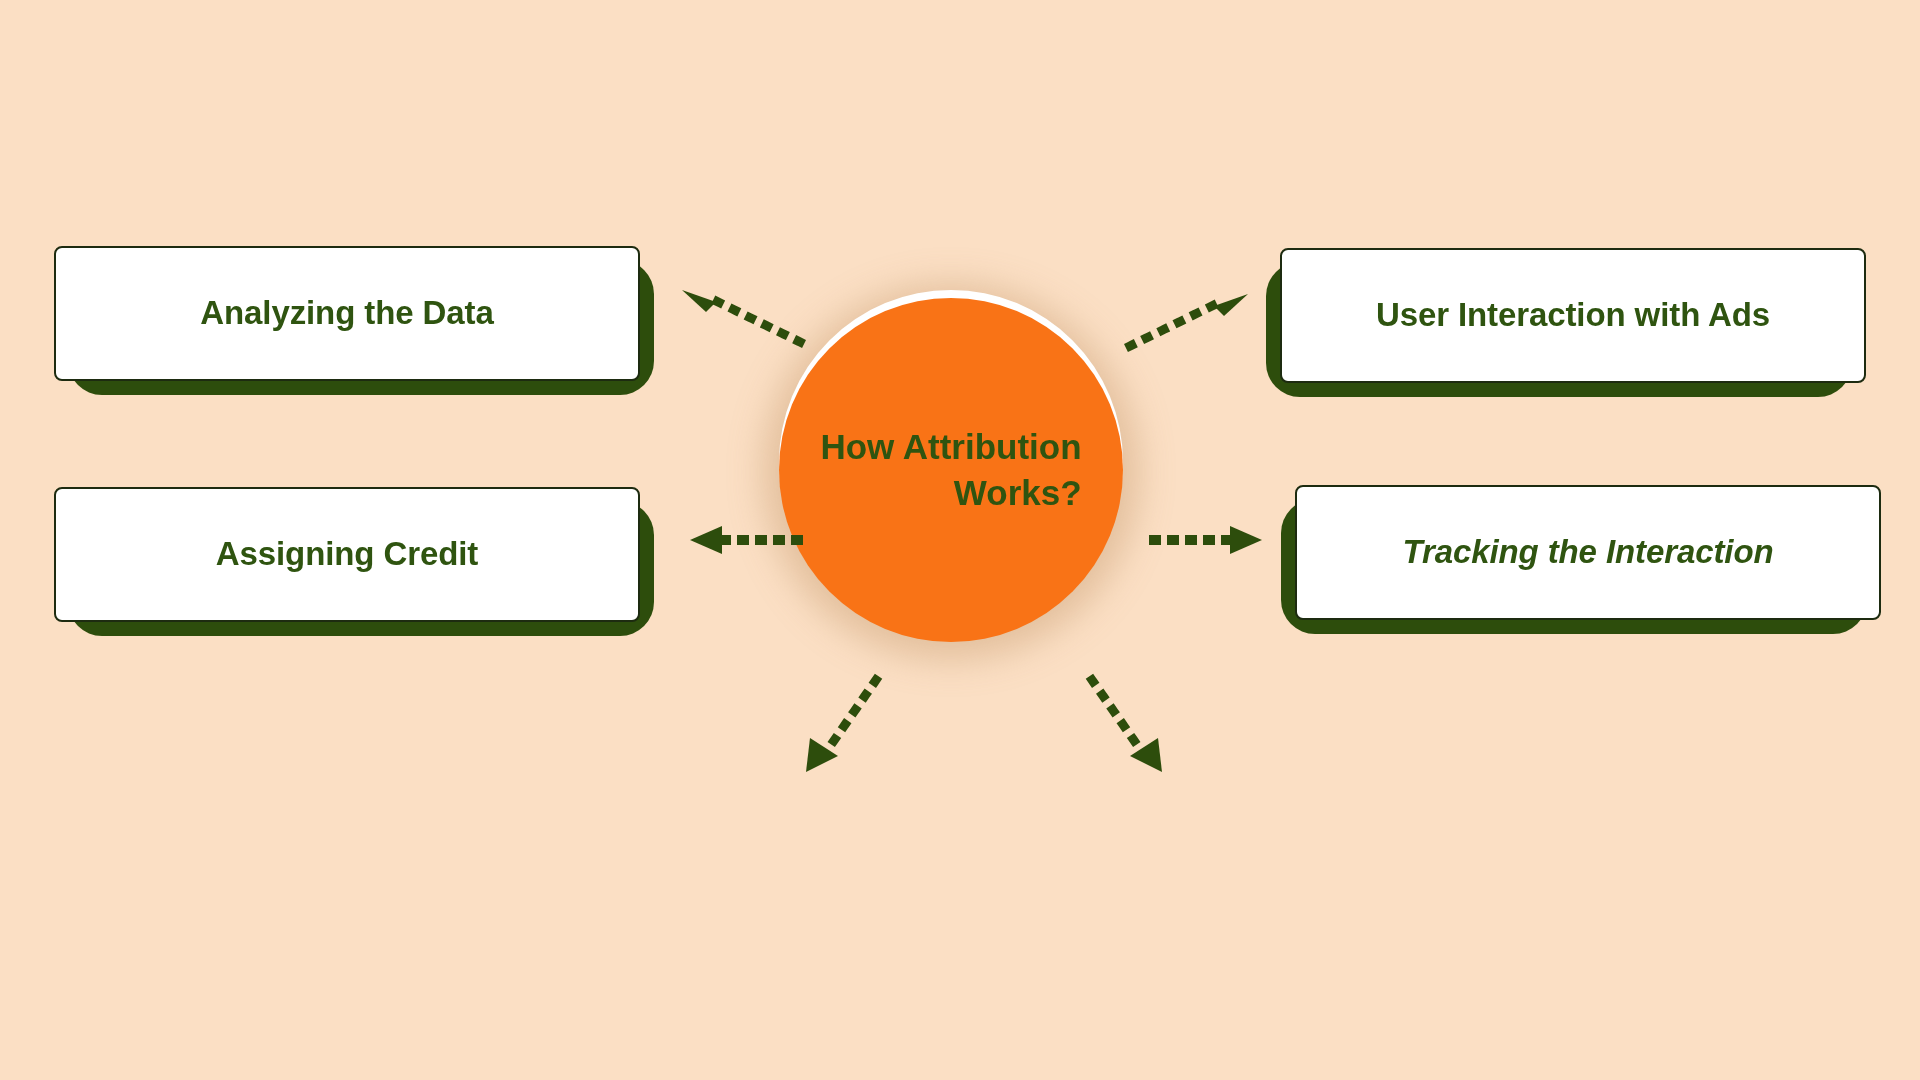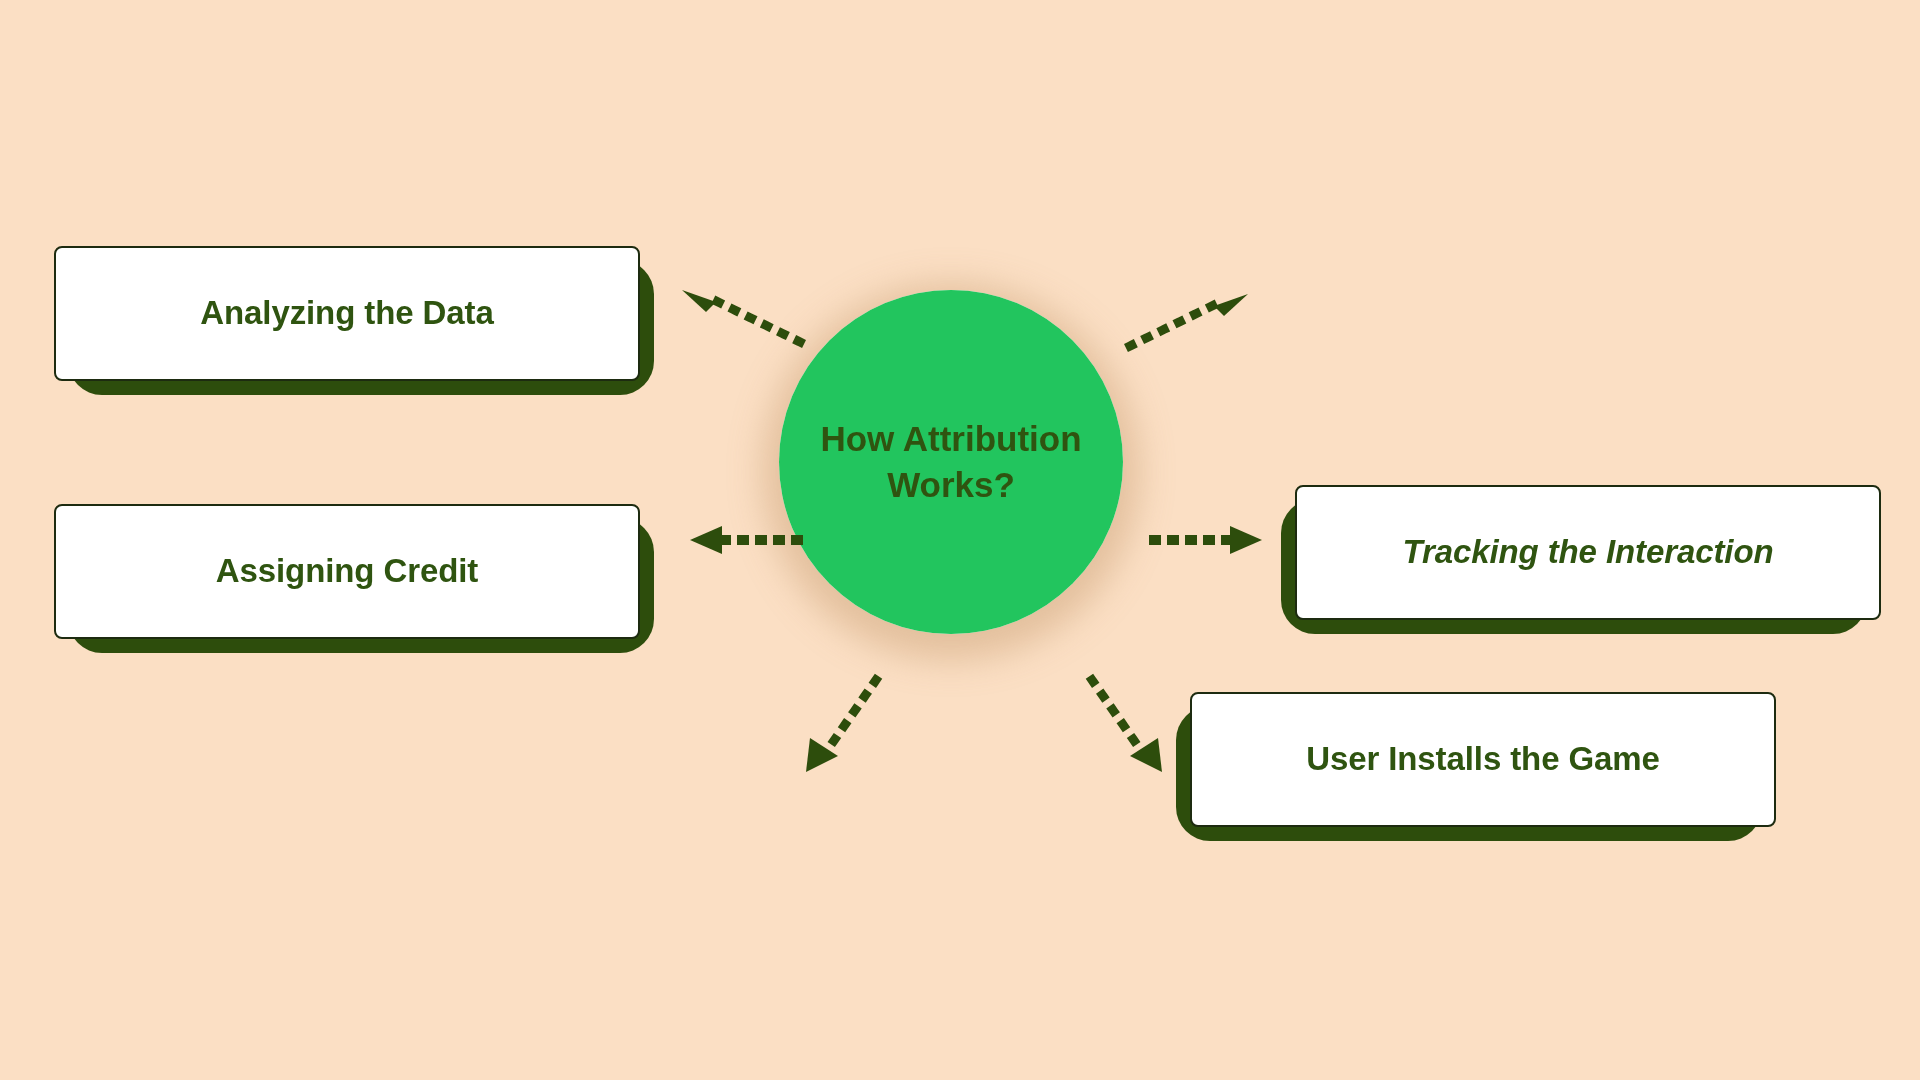--- a/index.html
+++ b/index.html
@@ -73,29 +73,29 @@
     position: absolute;
     left: 0; top: 0;
     width: 100%;
     height: 100%;
     border-radius: 50%;
     background: #FFFFFF;
     box-shadow: 0 10px 34px 16px rgba(196,150,105,0.42);
   }
   #center-circle {
     position: absolute;
-    left: 0; top: 0;
+    left: 0; top: 8px;
     width: 100%;
     height: 100%;
     border-radius: 50%;
-    background: #22c55e;
+    background: #f97316;
     display: flex;
     align-items: center;
     justify-content: center;
-    text-align: center;
+    text-align: right;
   }
   #center-circle .label {
     color: #2F5410;
     font-weight: bold;
     font-size: 35px;
     line-height: 1.32;
     white-space: pre-line;
     padding: 0 34px;
   }
 
@@ -110,42 +110,42 @@
 
 <div id="canvas">
 
   <div class="node left" style="left:54px; top:246px; width:586px; height:135px;">
     <div class="shadow"></div>
     <div class="card">
       <span class="label">Analyzing the Data</span>
     </div>
   </div>
 
-  <div class="node left" style="left:54px; top:504px; width:586px; height:135px;">
+  <div class="node left" style="left:54px; top:487px; width:586px; height:135px;">
     <div class="shadow"></div>
     <div class="card">
       <span class="label">Assigning Credit</span>
     </div>
   </div>
 
 
+  <div class="node right" style="left:1280px; top:248px; width:586px; height:135px;">
+    <div class="shadow"></div>
+    <div class="card">
+      <span class="label">User Interaction with Ads</span>
+    </div>
+  </div>
 
   <div class="node right" style="left:1295px; top:485px; width:586px; height:135px;font-style:italic;">
     <div class="shadow"></div>
     <div class="card">
       <span class="label">Tracking the Interaction</span>
     </div>
   </div>
 
-  <div class="node right" style="left:1190px; top:692px; width:586px; height:135px;">
-    <div class="shadow"></div>
-    <div class="card">
-      <span class="label">User Installs the Game</span>
-    </div>
-  </div>
 
   <div id="center-node">
     <div id="center-glow"></div>
     <div id="center-circle">
       <span class="label">How Attribution
 Works?</span>
     </div>
   </div>
 
   <svg class="arrow" style="left:676px; top:280px;" width="130" height="70" viewBox="0 0 130 70">

